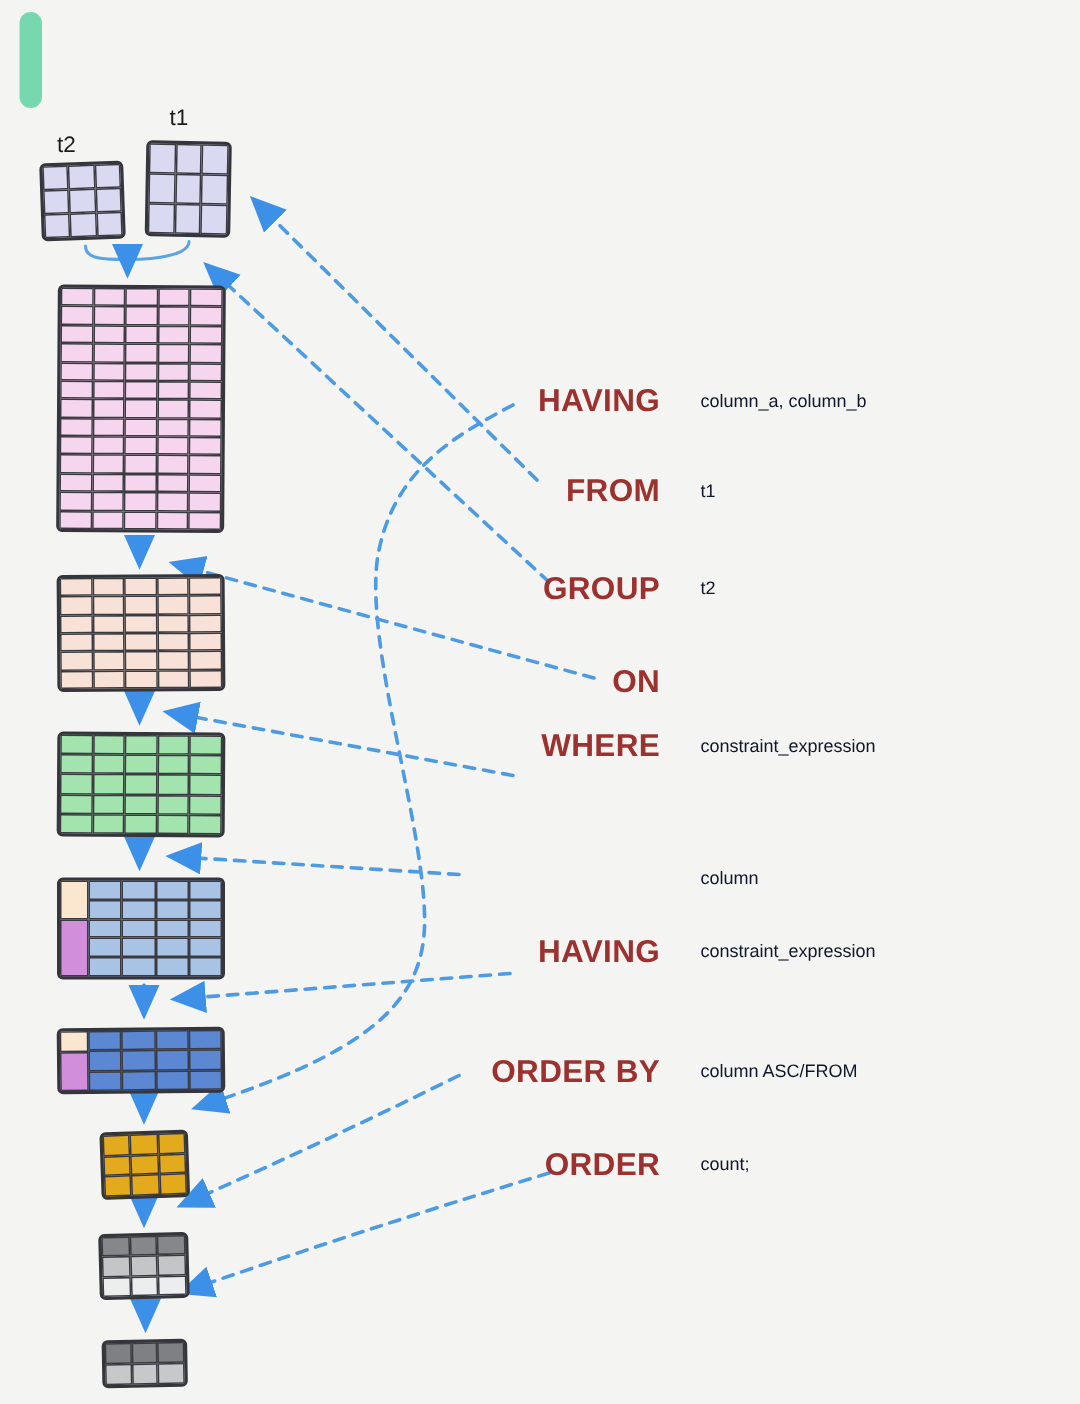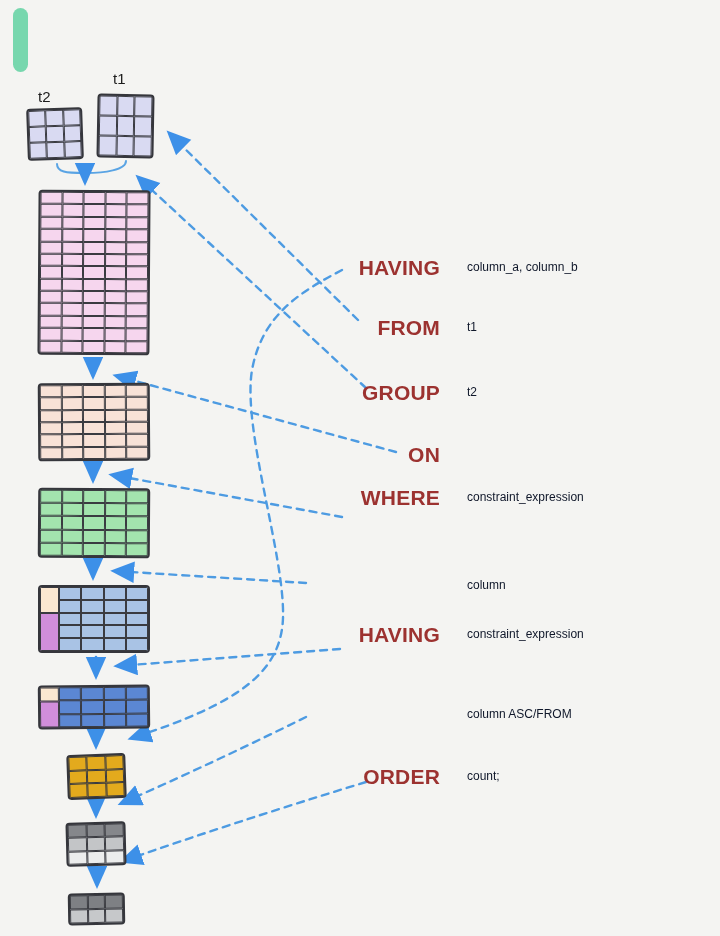--- a/index.html
+++ b/index.html
@@ -341,20 +341,21 @@
         <span class="arg">constraint_expression</span>
       </div>
       <div class="clause-row" style="top: 574px;">
         <span class="arg">column</span>
       </div>
       <div class="clause-row" style="top: 623px;">
         <span class="kw">HAVING</span>
         <span class="arg">constraint_expression</span>
       </div>
       <div class="clause-row" style="top: 703px;">
+        <span class="kw">ORDER BY</span>
         <span class="arg">column ASC/FROM</span>
       </div>
       <div class="clause-row" style="top: 765px;">
         <span class="kw">ORDER</span>
         <span class="arg">count;</span>
       </div>
     </div>
 
 </div>
 

